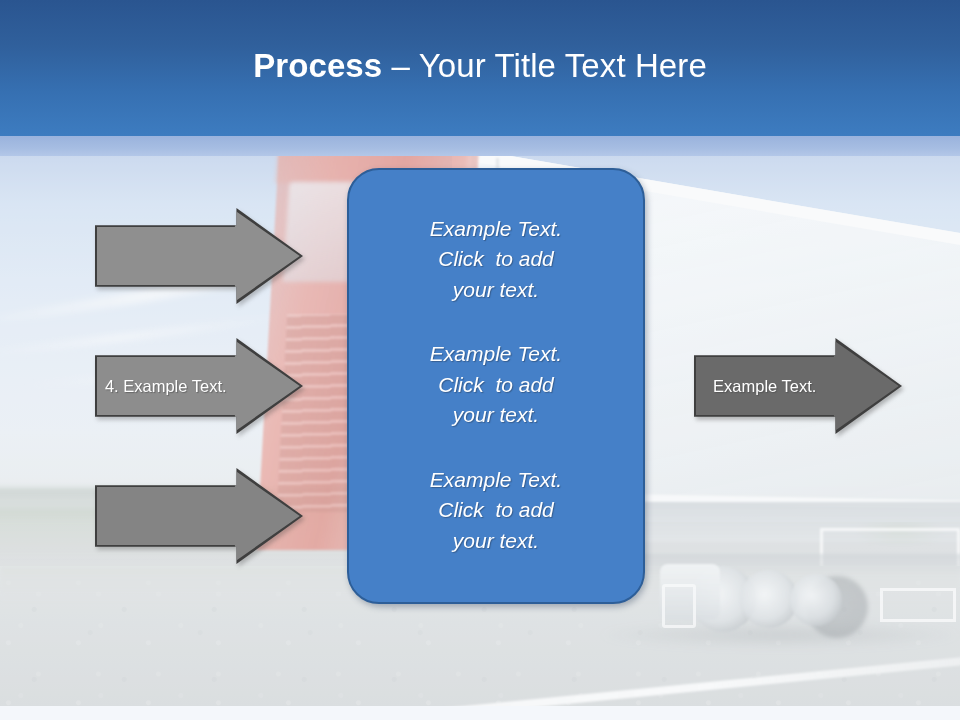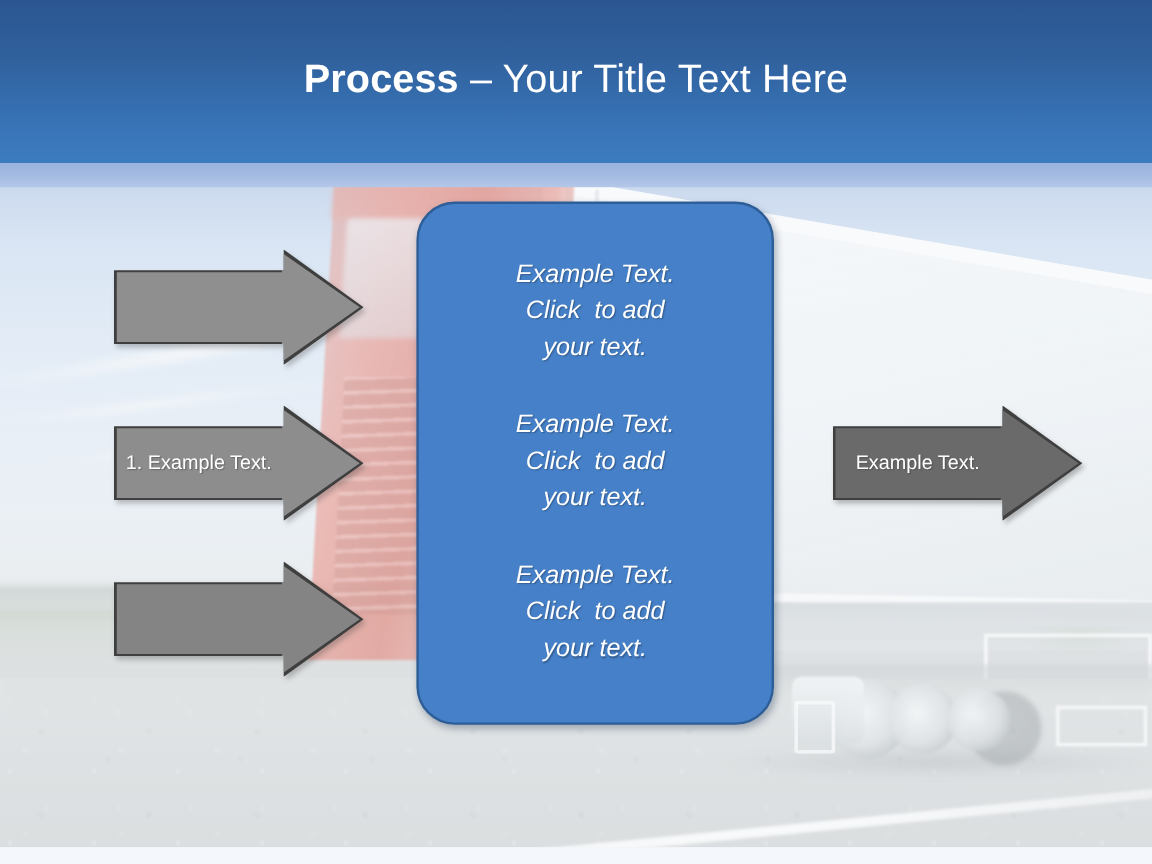--- a/index.html
+++ b/index.html
@@ -377,21 +377,21 @@
 
   <div class="arrow" id="arrow-1">
     <div class="arrow-shape arrow-border">
       <div class="arrow-fill"></div>
     </div>
   </div>
 
   <div class="arrow" id="arrow-2">
     <div class="arrow-shape arrow-border">
       <div class="arrow-fill"></div>
-      <div class="arrow-label">1. Example Text.</div>
+      <div class="arrow-label">4. Example Text.</div>
     </div>
   </div>
 
   <div class="arrow" id="arrow-3">
     <div class="arrow-shape arrow-border">
       <div class="arrow-fill"></div>
     </div>
   </div>
 
   <div class="panel">

